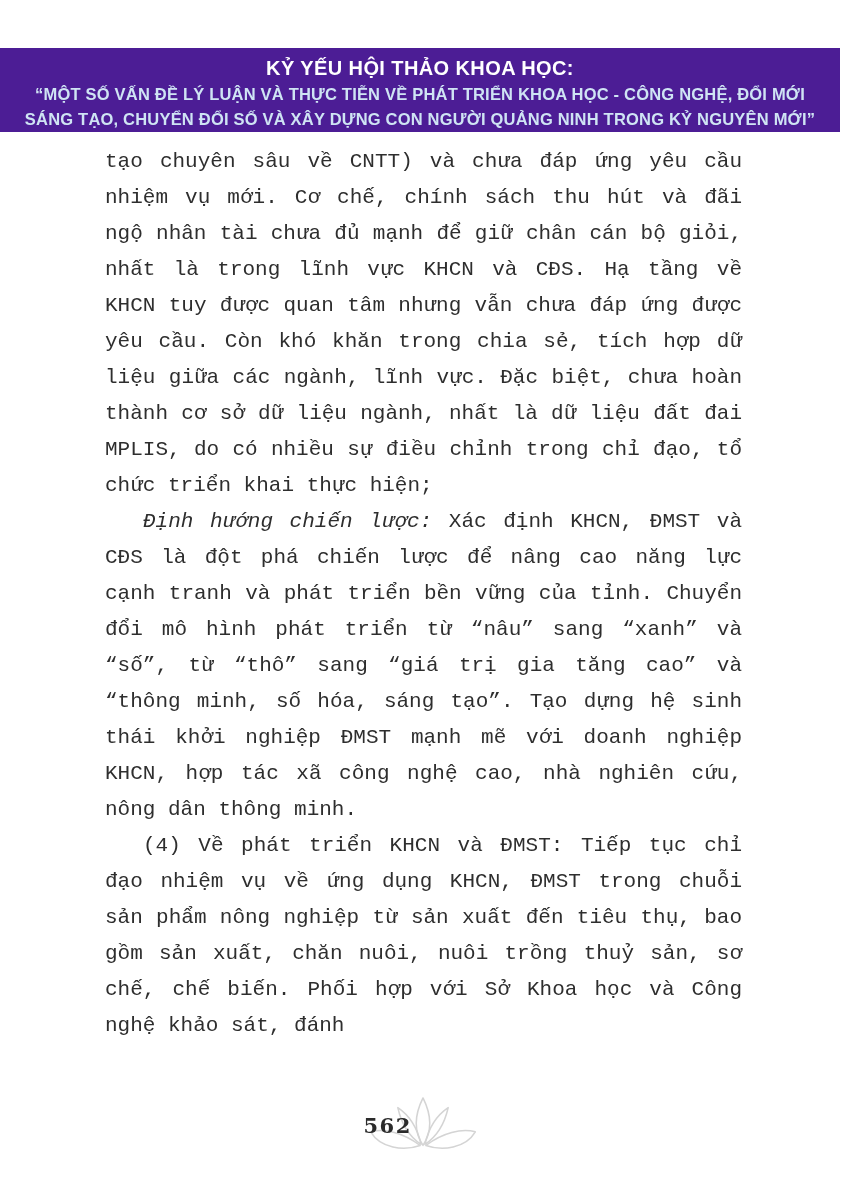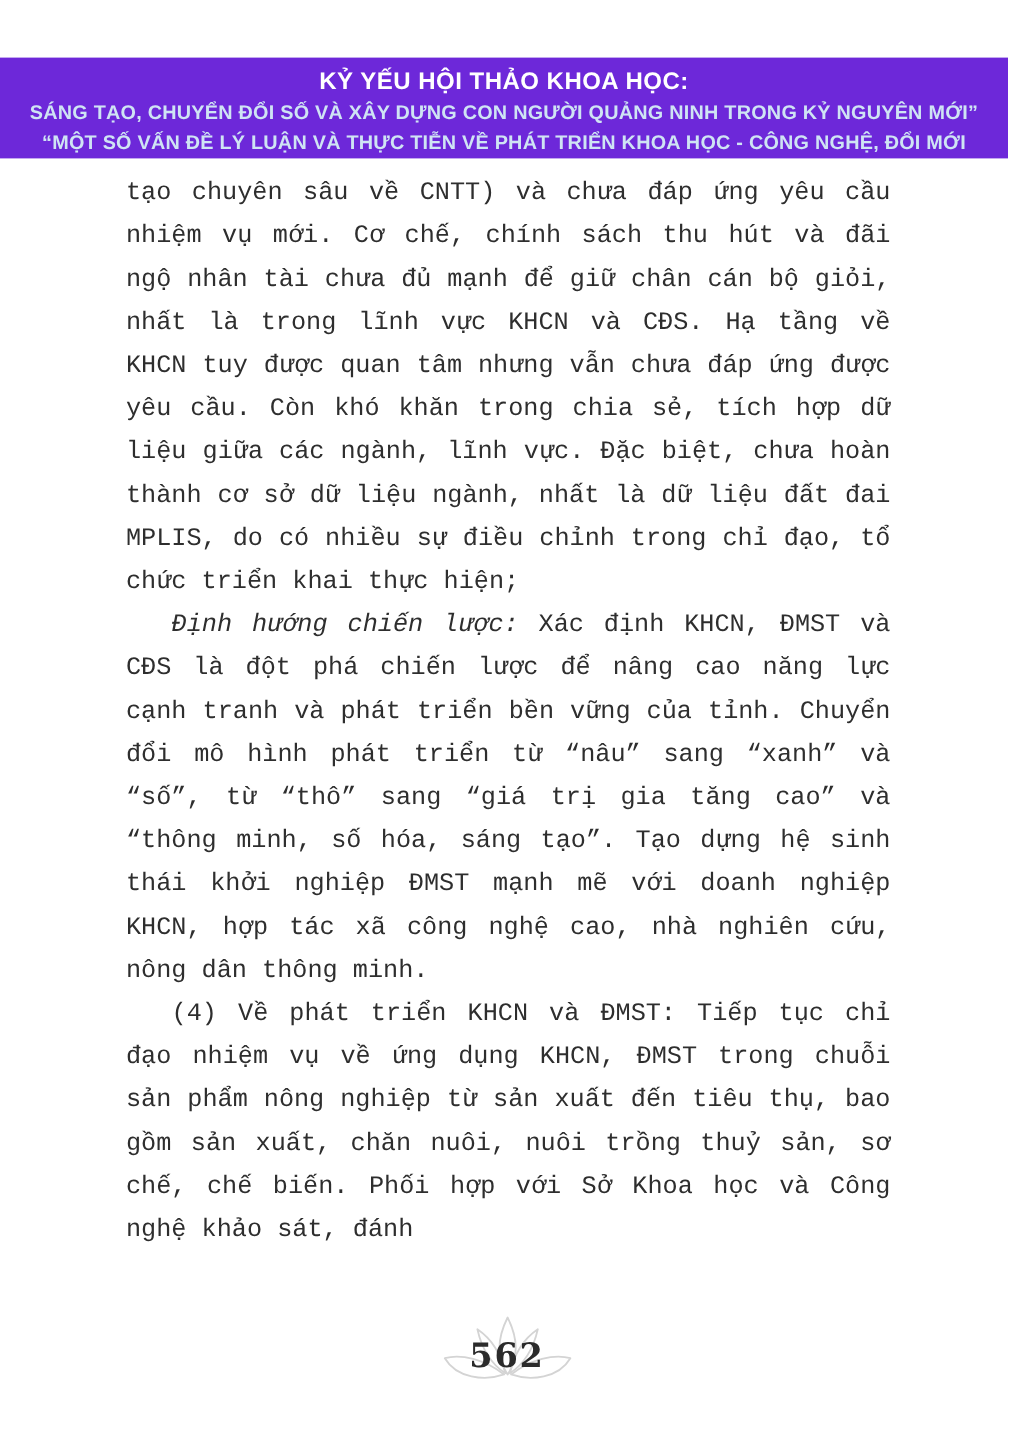--- a/index.html
+++ b/index.html
@@ -17,21 +17,21 @@
     height: 1200px;
     background: #ffffff;
   }
   
   .band {
     position: absolute;
     top: 48px;
     left: 0;
     width: 840px;
     height: 84px;
-    background: #6d28d9;
+    background: #4c1d95;
     text-align: center;
     font-family: "Liberation Sans", "DejaVu Sans", sans-serif;
     font-weight: bold;
     box-sizing: border-box;
     padding-top: 7px;
   }
   .band-line1 {
     color: #ffffff;
     font-size: 20px;
     line-height: 27px;
@@ -89,37 +89,36 @@
   .lotus-wrap svg {
     position: absolute;
     top: 0;
     left: 0;
   }
   .page-num {
     position: absolute;
     left: 0;
     right: 0;
     top: 17px;
-    text-align: center;
     font-family: "DejaVu Serif", "Liberation Serif", serif;
     font-weight: bold;
-    font-size: 28px;
+    font-size: 21px;
     letter-spacing: 1.5px;
     color: #2b2b2b;
   }
 </style>
 </head>
 <body>
 
 <div class="page">
 
   <header class="band">
     <div class="band-line1">KỶ YẾU HỘI THẢO KHOA HỌC:</div>
+    <div class="band-line2">“MỘT SỐ VẤN ĐỀ LÝ LUẬN VÀ THỰC TIỄN VỀ PHÁT TRIỂN KHOA HỌC - CÔNG NGHỆ, ĐỔI MỚI</div>
     <div class="band-line2">SÁNG TẠO, CHUYỂN ĐỔI SỐ VÀ XÂY DỰNG CON NGƯỜI QUẢNG NINH TRONG KỶ NGUYÊN MỚI”</div>
-    <div class="band-line2">“MỘT SỐ VẤN ĐỀ LÝ LUẬN VÀ THỰC TIỄN VỀ PHÁT TRIỂN KHOA HỌC - CÔNG NGHỆ, ĐỔI MỚI</div>
   </header>
 
   <main class="content">
 
     <p class="para no-indent">tạo chuyên sâu về CNTT) và chưa đáp ứng yêu cầu nhiệm vụ mới. Cơ chế, chính sách thu hút và đãi ngộ nhân tài chưa đủ mạnh để giữ chân cán bộ giỏi, nhất là trong lĩnh vực KHCN và CĐS. Hạ tầng về KHCN tuy được quan tâm nhưng vẫn chưa đáp ứng được yêu cầu. Còn khó khăn trong chia sẻ, tích hợp dữ liệu giữa các ngành, lĩnh vực. Đặc biệt, chưa hoàn thành cơ sở dữ liệu ngành, nhất là dữ liệu đất đai MPLIS, do có nhiều sự điều chỉnh trong chỉ đạo, tổ chức triển khai thực hiện;</p>
 
 
 
     <p class="para"><em>Định hướng chiến lược:</em><span> Xác định KHCN, ĐMST và CĐS là đột phá chiến lược để nâng cao năng lực cạnh tranh và phát triển bền vững của tỉnh. Chuyển đổi mô hình phát triển từ “nâu” sang “xanh” và “số”, từ “thô” sang “giá trị gia tăng cao” và “thông minh, số hóa, sáng tạo”. Tạo dựng hệ sinh thái khởi nghiệp ĐMST mạnh mẽ với doanh nghiệp KHCN, hợp tác xã công nghệ cao, nhà nghiên cứu, nông dân thông minh.</span></p>
 

